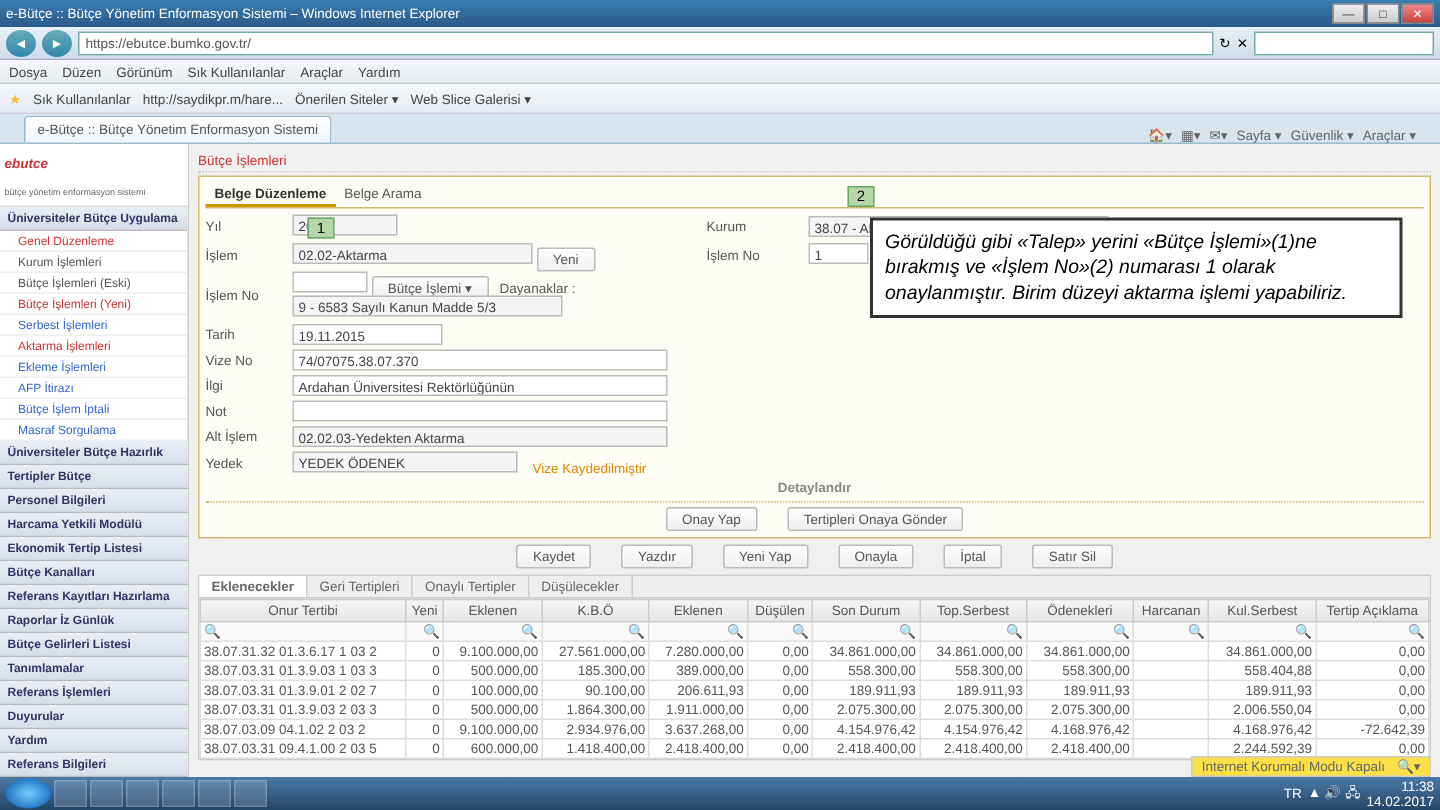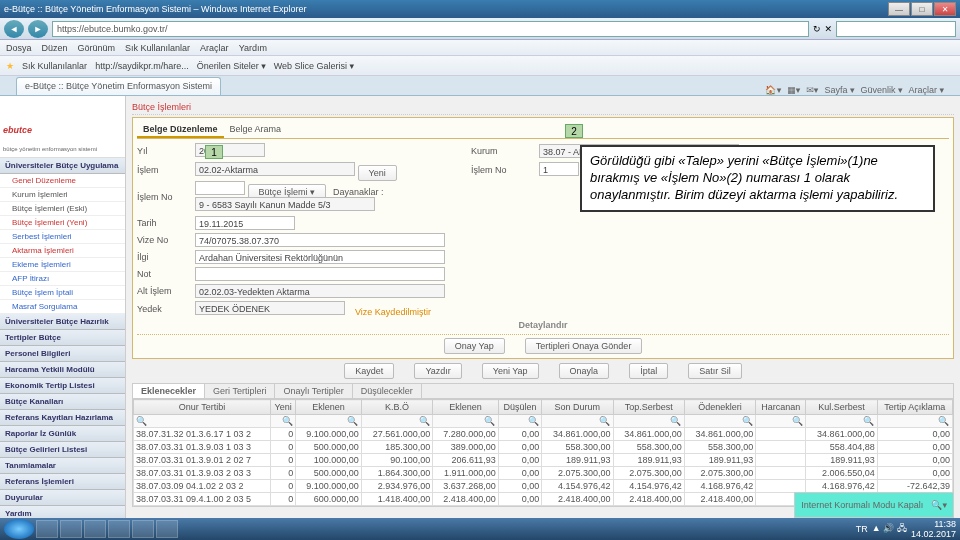--- a/index.html
+++ b/index.html
@@ -13,21 +13,21 @@
 .toolbar1 .addr{flex:1;height:16px;background:#fff;border:1px solid #7aa;padding:0 4px;line-height:14px;color:#555;}
 .toolbar1 .search{width:120px;height:16px;background:#fff;border:1px solid #7aa;padding:0 4px;line-height:14px;color:#888;}
 .menubar{height:16px;background:linear-gradient(#f5f8fb,#e5ecf3);display:flex;align-items:center;padding:0 6px;gap:10px;color:#444;border-bottom:1px solid #ccd;}
 .toolbar2{height:20px;background:linear-gradient(#f5f8fb,#e5ecf3);display:flex;align-items:center;padding:0 6px;gap:8px;color:#444;border-bottom:1px solid #ccd;}
 .toolbar2 .star{color:#fb3;}
 .tabbar{height:20px;background:#d8e4ee;display:flex;align-items:end;padding:0 16px;border-bottom:1px solid #9bc;}
 .tabbar .tab{height:18px;background:linear-gradient(#fff,#eef4fa);border:1px solid #9bc;border-bottom:none;border-radius:3px 3px 0 0;padding:0 8px;line-height:17px;color:#555;}
 .tabbar .rtools{margin-left:auto;display:flex;gap:6px;color:#666;}
 .content{position:absolute;top:96px;left:0;right:0;bottom:22px;display:flex;background:#f0f0f0;}
 .sidebar{width:126px;background:#fff;border-right:1px solid #ccc;}
-.logo{height:42px;background:#fff;border-bottom:1px solid #ddd;padding:3px;font-size:16px;font-weight:bold;color:#c33;font-style:italic;margin-top:20px;}
+.logo{height:42px;background:#fff;border-bottom:1px solid #ddd;padding:3px;font-size:16px;font-weight:bold;color:#c33;font-style:italic;}
 .logo .sub{font-size:6px;color:#666;font-style:normal;font-weight:normal;}
 .sgroup{background:linear-gradient(#e8eef5,#d5dfe9);border-bottom:1px solid #bbb;padding:3px 5px;color:#336;font-weight:bold;font-size:8px;}
 .sitem{padding:2px 5px 2px 12px;color:#555;font-size:8px;border-bottom:1px solid #eee;}
 .sitem.red{color:#c33;}
 .sitem.blue{color:#36c;}
 .bottomicons{padding:4px;display:flex;flex-wrap:wrap;gap:3px;}
 .bottomicons .bi{width:50px;height:20px;background:#333;color:#fff;font-size:7px;text-align:center;line-height:20px;}
 .bottomicons .bi.red{background:#c33;}
 .main{flex:1;padding:4px 6px;overflow:hidden;}
 .crumb{color:#c33;font-size:9px;padding:2px 0;border-bottom:1px dotted #ccc;}
@@ -47,21 +47,21 @@
 .btnrow2{display:flex;justify-content:center;gap:20px;margin:4px 0;}
 .gridsec{border:1px solid #ccc;background:#fff;margin-top:4px;}
 .gtabs{display:flex;background:#eee;border-bottom:1px solid #ccc;}
 .gtab{padding:2px 8px;color:#666;border-right:1px solid #ccc;}
 .gtab.active{background:#fff;font-weight:bold;}
 table.dgrid{width:100%;border-collapse:collapse;font-size:7px;}
 .dgrid th{background:linear-gradient(#f5f5f5,#e5e5e5);border:1px solid #ccc;padding:2px;color:#555;font-weight:normal;}
 .dgrid td{border:1px solid #ddd;padding:1px 2px;color:#555;text-align:right;}
 .dgrid td:first-child{text-align:left;}
 .dgrid tr.filter td{background:#f9f9f9;}
-.iestatus{position:absolute;bottom:22px;right:6px;height:26px;display:flex;align-items:center;gap:8px;color:#666;background:#5eead4;padding:0 6px;border:1px solid #ccc;justify-content:flex-end;}
+.iestatus{position:absolute;bottom:22px;right:6px;height:14px;display:flex;align-items:center;gap:8px;color:#666;background:#fde047;padding:0 6px;border:1px solid #ccc;justify-content:flex-end;}
 .taskbar{position:absolute;bottom:0;left:0;right:0;height:22px;background:linear-gradient(#4a7aa8,#234668);display:flex;align-items:center;padding:0 4px;gap:2px;}
 .taskbar .start{width:30px;height:20px;border-radius:50%;background:radial-gradient(#7cf,#05a);}
 .taskbar .tico{width:22px;height:18px;background:rgba(255,255,255,.15);border:1px solid rgba(255,255,255,.2);}
 .taskbar .tray{margin-left:auto;color:#fff;font-size:8px;display:flex;align-items:center;gap:4px;}
 </style>
 </head>
 <body>
 
 <div class="titlebar">
   <span>e-Bütçe :: Bütçe Yönetim Enformasyon Sistemi – Windows Internet Explorer</span>

